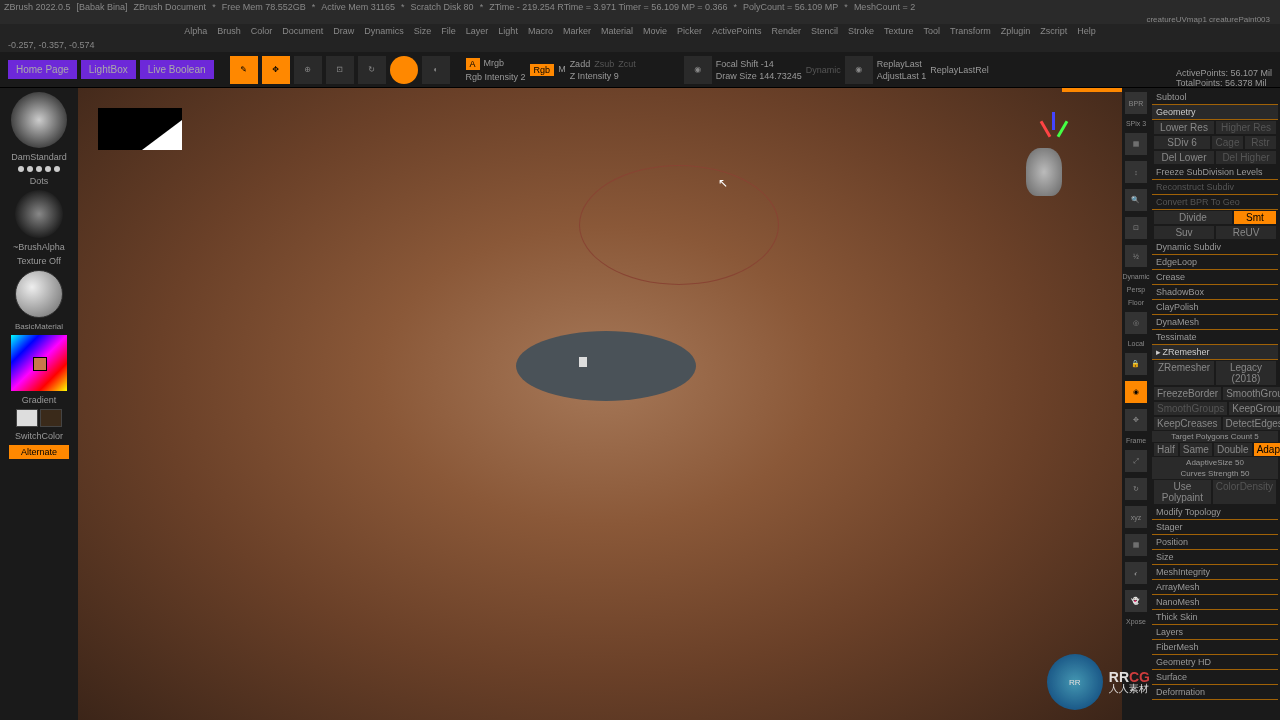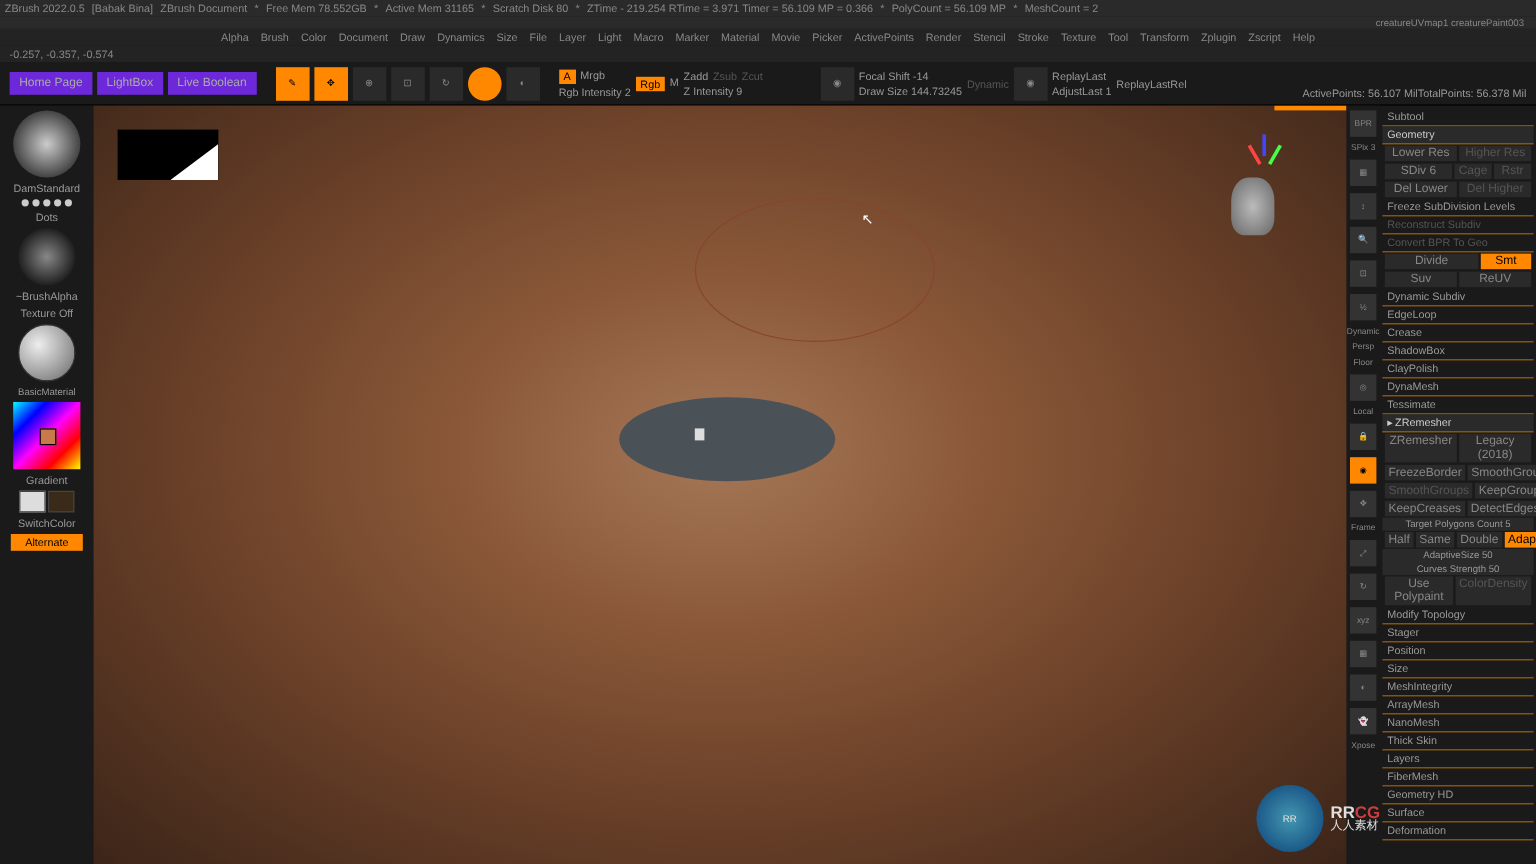--- a/index.html
+++ b/index.html
@@ -22,21 +22,21 @@
 
 .top-toolbar { height: 36px; background: #1a1a1a; display: flex; align-items: center; padding: 0 8px; gap: 4px; border-bottom: 1px solid #000; }
 .tab-btn { padding: 4px 8px; background: #6d28d9; color: #aaa; font-size: 10px; }
 .tool-btn { width: 28px; height: 28px; background: #2a2a2a; display: flex; align-items: center; justify-content: center; color: #888; font-size: 8px; }
 .tool-btn.active { background: #ff8800; color: #000; }
 .tool-btn.orange-circle { background: #ff8800; border-radius: 50%; }
 .small-label { font-size: 9px; color: #999; }
 .small-label.orange { background: #ff8800; color: #000; padding: 1px 4px; }
 .slider-group { display: flex; flex-direction: column; font-size: 9px; gap: 2px; }
 .top-right-info { margin-left: auto; display: flex; gap: 12px; font-size: 9px; color: #999; }
-.top-right-info div { display: flex; flex-direction: row; margin-top: 16px; }
+.top-right-info div { display: flex; flex-direction: column; margin-top: 16px; }
 
 
 .main { display: flex; height: 640px; }
 
 
 .left-panel { width: 78px; background: #1a1a1a; padding: 4px; display: flex; flex-direction: column; gap: 4px; align-items: center; }
 .brush-preview { width: 56px; height: 56px; background: radial-gradient(circle, #ccc 0%, #444 70%); border-radius: 50%; }
 .brush-label { font-size: 9px; color: #999; text-align: center; }
 .dots-row { display: flex; gap: 3px; justify-content: center; }
 .dot { width: 6px; height: 6px; background: #ccc; border-radius: 50%; }

